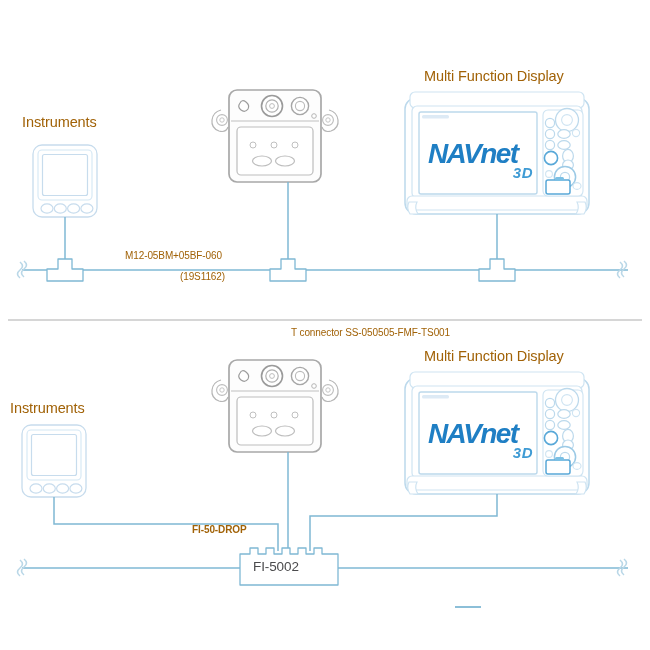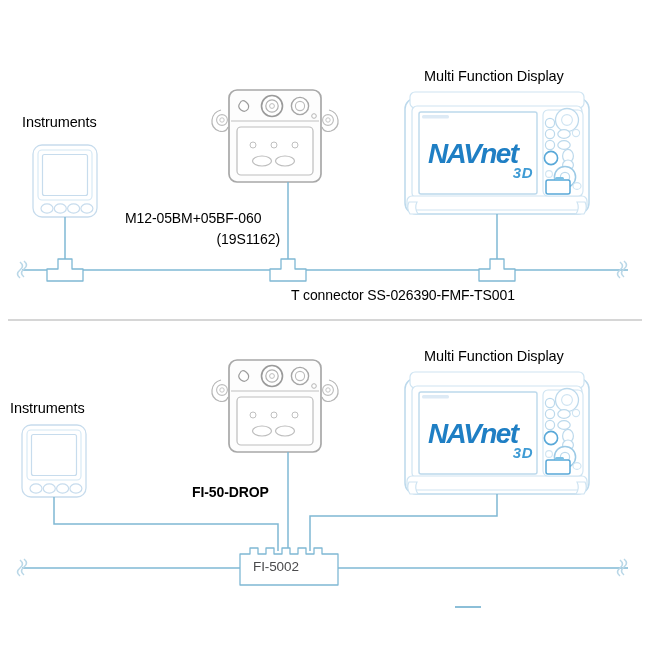--- a/index.html
+++ b/index.html
@@ -7,30 +7,30 @@
     width:650px;height:650px;
     background:#ffffff;
     font-family:"Liberation Sans", sans-serif;
     overflow:hidden;
     position:relative;
   }
   #stage{position:absolute;left:0;top:0;width:650px;height:650px;}
   svg#diagram{position:absolute;left:0;top:0;width:650px;height:650px;}
   .lbl{
     position:absolute;
-    color:#000000;
+    color:#a16207;
     font-family:"Liberation Sans", sans-serif;
     white-space:nowrap;
     letter-spacing:-0.1px;
   }
   .lbl-title{font-size:14.5px;}
-  .lbl-part{font-size:14px;}
+  .lbl-part{font-size:10px;margin-top:40px;}
   .lbl-legend{font-size:13.5px;}
   .lbl-hub{font-size:13.5px;color:#4b4b4d;}
-  .r{text-align:right;}
+  .r{text-align:center;}
 </style>
 </head>
 <body>
 
 <div id="stage">
 
 <svg id="diagram" viewBox="0 0 650 650">
   <defs>
     <g id="instr-dev">
       <rect x="0" y="0" width="64" height="72" rx="9" ry="9" fill="#fff" stroke="#c7dced" stroke-width="1.3"></rect>
@@ -194,21 +194,21 @@
 </div>
 
 <div class="lbl lbl-title" style="left:22px;top:114px;">Instruments</div>
 
 <div class="lbl lbl-title" style="left:424px;top:68px;">Multi Function Display</div>
 
 <div class="lbl lbl-part" style="left:125px;top:210px;">M12-05BM+05BF-060</div>
 
 <div class="lbl lbl-part r" style="left:125px;top:231px;width:155px;">(19S1162)</div>
 
-<div class="lbl lbl-part" style="left:291px;top:287px;">T connector SS-026390-FMF-TS001</div>
+<div class="lbl lbl-part" style="left:291px;top:287px;">T connector SS-050505-FMF-TS001</div>
 
 <div class="lbl lbl-title" style="left:10px;top:400px;">Instruments</div>
 
 <div class="lbl lbl-title" style="left:424px;top:348px;">Multi Function Display</div>
 
 <div class="lbl lbl-part" style="left:192px;top:484px;font-weight:bold;">FI-50-DROP</div>
 
 <div class="lbl lbl-hub" style="left:253px;top:559px;">FI-5002</div>
 
 

